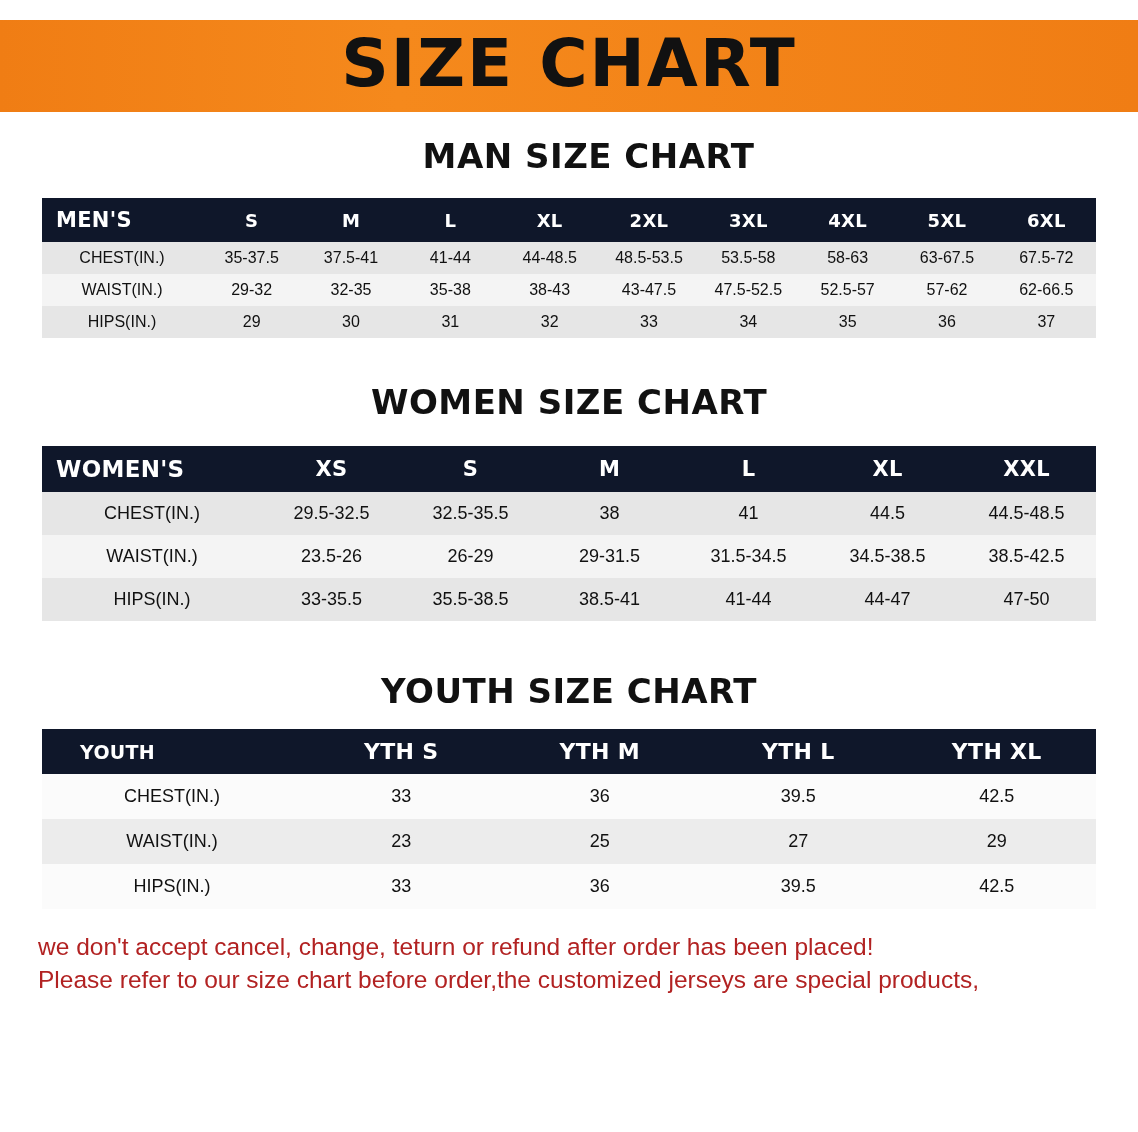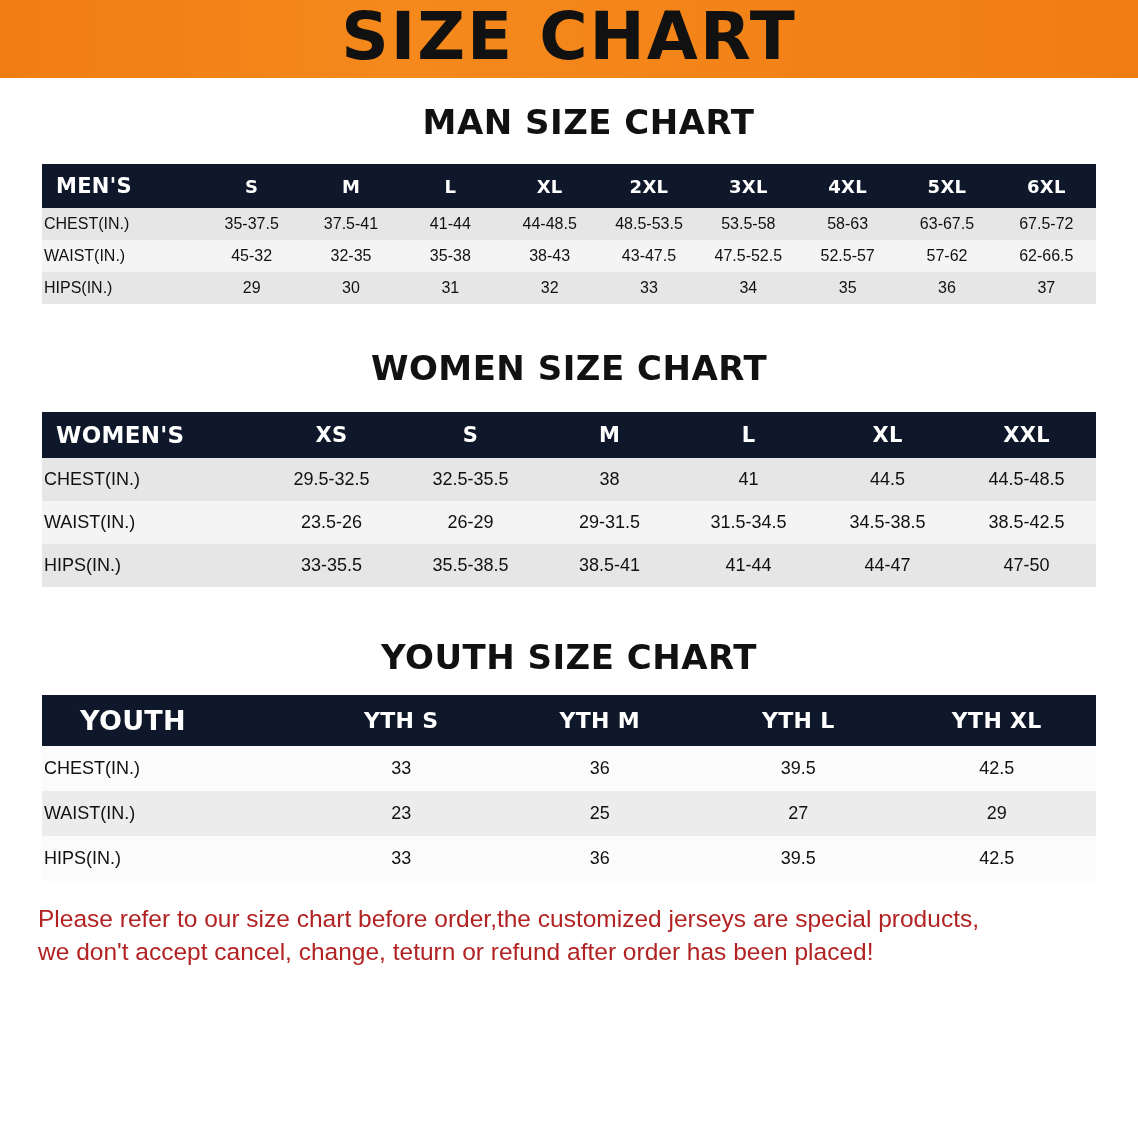--- a/index.html
+++ b/index.html
@@ -12,25 +12,26 @@
     width: 1138px;
     height: 1132px;
     font-family: "Liberation Sans", sans-serif;
     color: #000;
     overflow: hidden;
   }
 
   
   .banner {
     width: 100%;
-    height: 78px;
+    height: 92px;
     background: linear-gradient(90deg, #f07d14 0%, #f5891c 35%, #f07d14 100%);
     display: flex;
     align-items: center;
     justify-content: center;
+    margin-top: 20px;
   }
   .banner-title {
     font-family: "DejaVu Sans", sans-serif;
     font-weight: bold;
     font-size: 66px;
     letter-spacing: 2px;
     color: #111;
     line-height: 1;
     margin-top: -4px;
   }
@@ -72,21 +73,21 @@
     padding-left: 14px;
   }
   tbody td {
     text-align: center;
     padding: 7px 2px;
     font-size: 17px;
     color: #111;
     font-family: "Liberation Sans", sans-serif;
   }
   tbody td.rowhead {
-    text-align: left;
+    text-align: center;
     font-size: 17px;
   }
   tbody tr.odd  td { background: #e6e6e6; }
   tbody tr.even td { background: #f4f4f4; }
 
   
   #men-table col.c0 { width: 160px; }
   #men-table thead th { font-size: 18px; }
   #men-table thead th.rowhead { font-size: 21px; }
   #men-table tbody td { font-size: 16px; }
@@ -94,21 +95,21 @@
   
   #women-table col.c0 { width: 220px; }
   #women-table thead th { font-size: 21px; }
   #women-table thead th.rowhead { font-size: 23px; }
   #women-table tbody td { font-size: 18px; padding: 11px 2px; }
   #women-table tbody td.rowhead { font-size: 18px; }
 
   
   #youth-table col.c0 { width: 260px; }
   #youth-table thead th { font-size: 22px; }
-  #youth-table thead th.rowhead { font-size: 27px; padding-left: 38px; }
+  #youth-table thead th.rowhead { font-size: 19px; padding-left: 38px; }
   #youth-table tbody td { font-size: 18px; padding: 12px 2px; }
   #youth-table tbody tr.odd td  { background: #ececec; }
   #youth-table tbody tr.even td { background: #fbfbfb; }
 
   
   .note {
     margin: 22px 38px 0 38px;
     color: #b22222;
     font-size: 24.5px;
     line-height: 1.33;
@@ -161,21 +162,21 @@
         <td>41-44</td>
         <td>44-48.5</td>
         <td>48.5-53.5</td>
         <td>53.5-58</td>
         <td>58-63</td>
         <td>63-67.5</td>
         <td>67.5-72</td>
       </tr>
       <tr class="even">
         <td class="rowhead">WAIST(IN.)</td>
-        <td>45-32</td>
+        <td>29-32</td>
         <td>32-35</td>
         <td>35-38</td>
         <td>38-43</td>
         <td>43-47.5</td>
         <td>47.5-52.5</td>
         <td>52.5-57</td>
         <td>57-62</td>
         <td>62-66.5</td>
       </tr>
       <tr class="odd">
@@ -288,15 +289,15 @@
         <td>33</td>
         <td>36</td>
         <td>39.5</td>
         <td>42.5</td>
       </tr>
     </tbody>
   </table>
 </div>
 
 <div class="note">
+  <span>we don't accept cancel, change, teturn or refund after order has been placed!</span>
   <span>Please refer to our size chart before order,the customized jerseys are special products,</span>
-  <span>we don't accept cancel, change, teturn or refund after order has been placed!</span>
 </div>
 
 </body></html>

